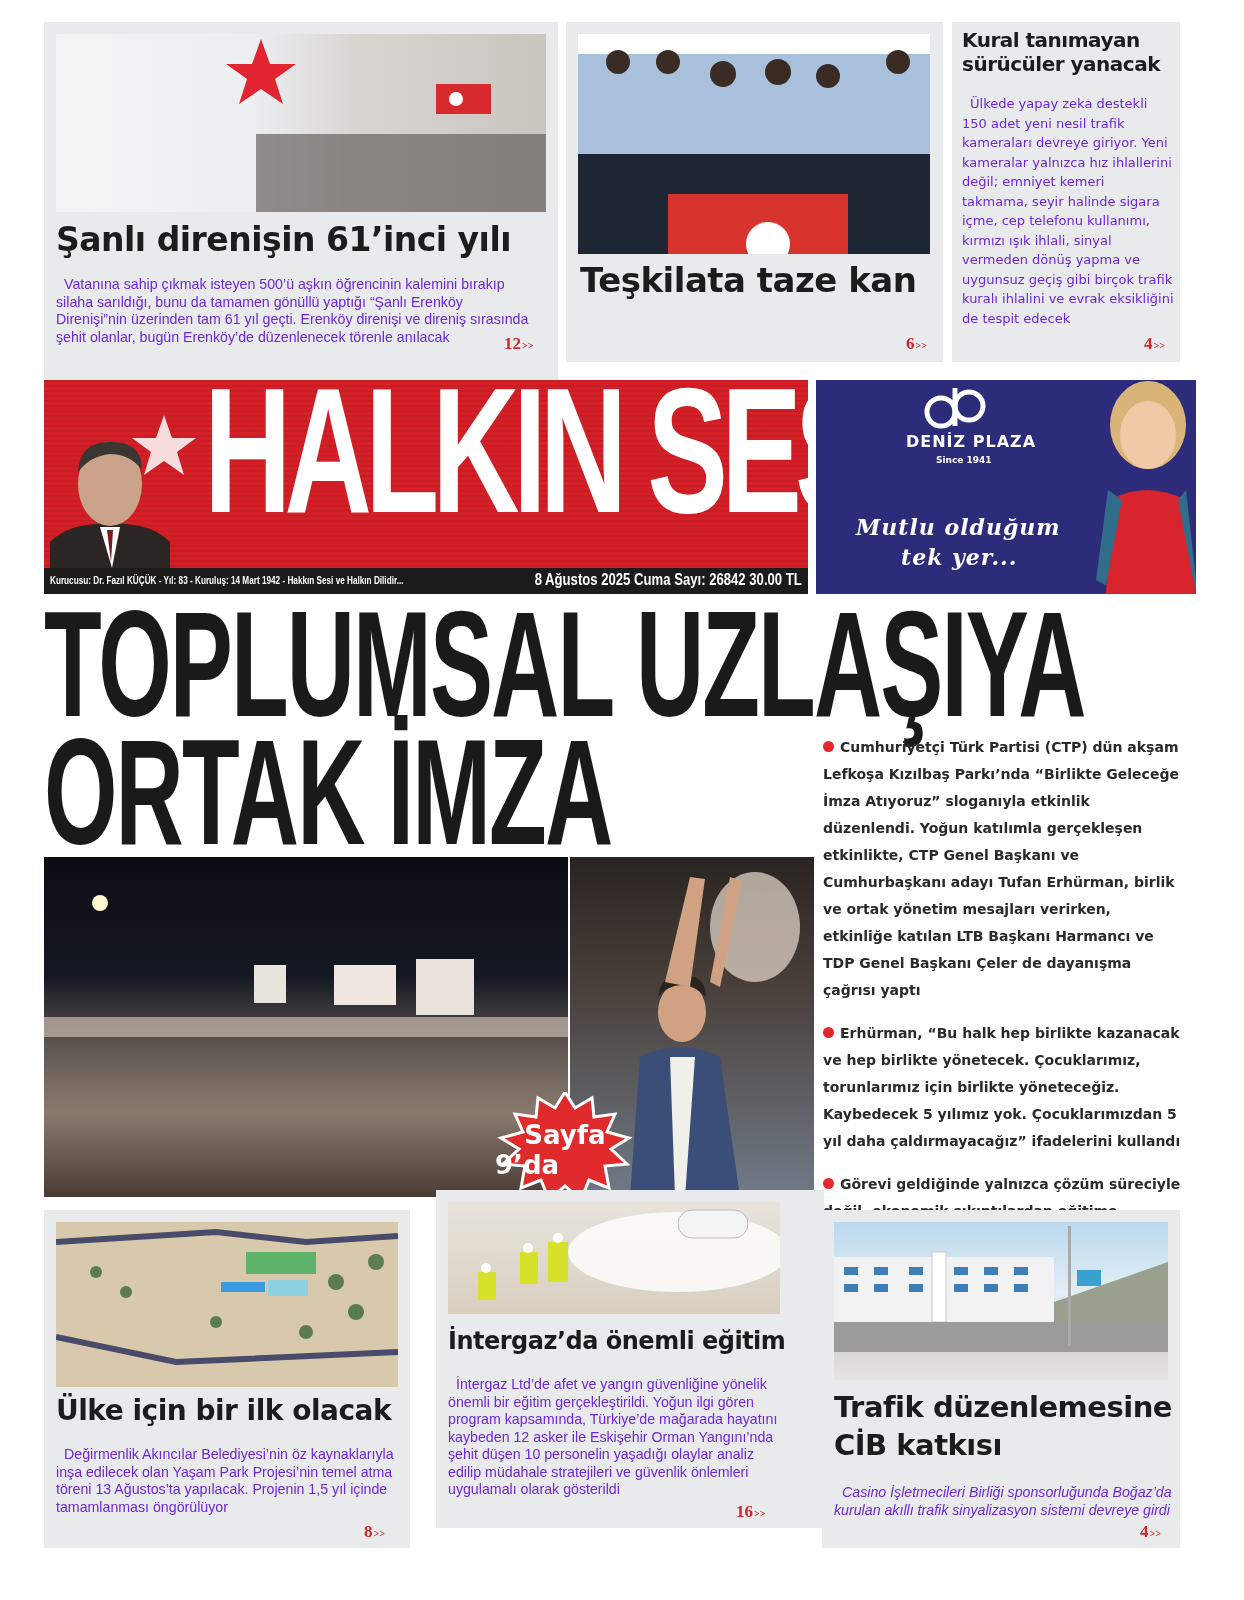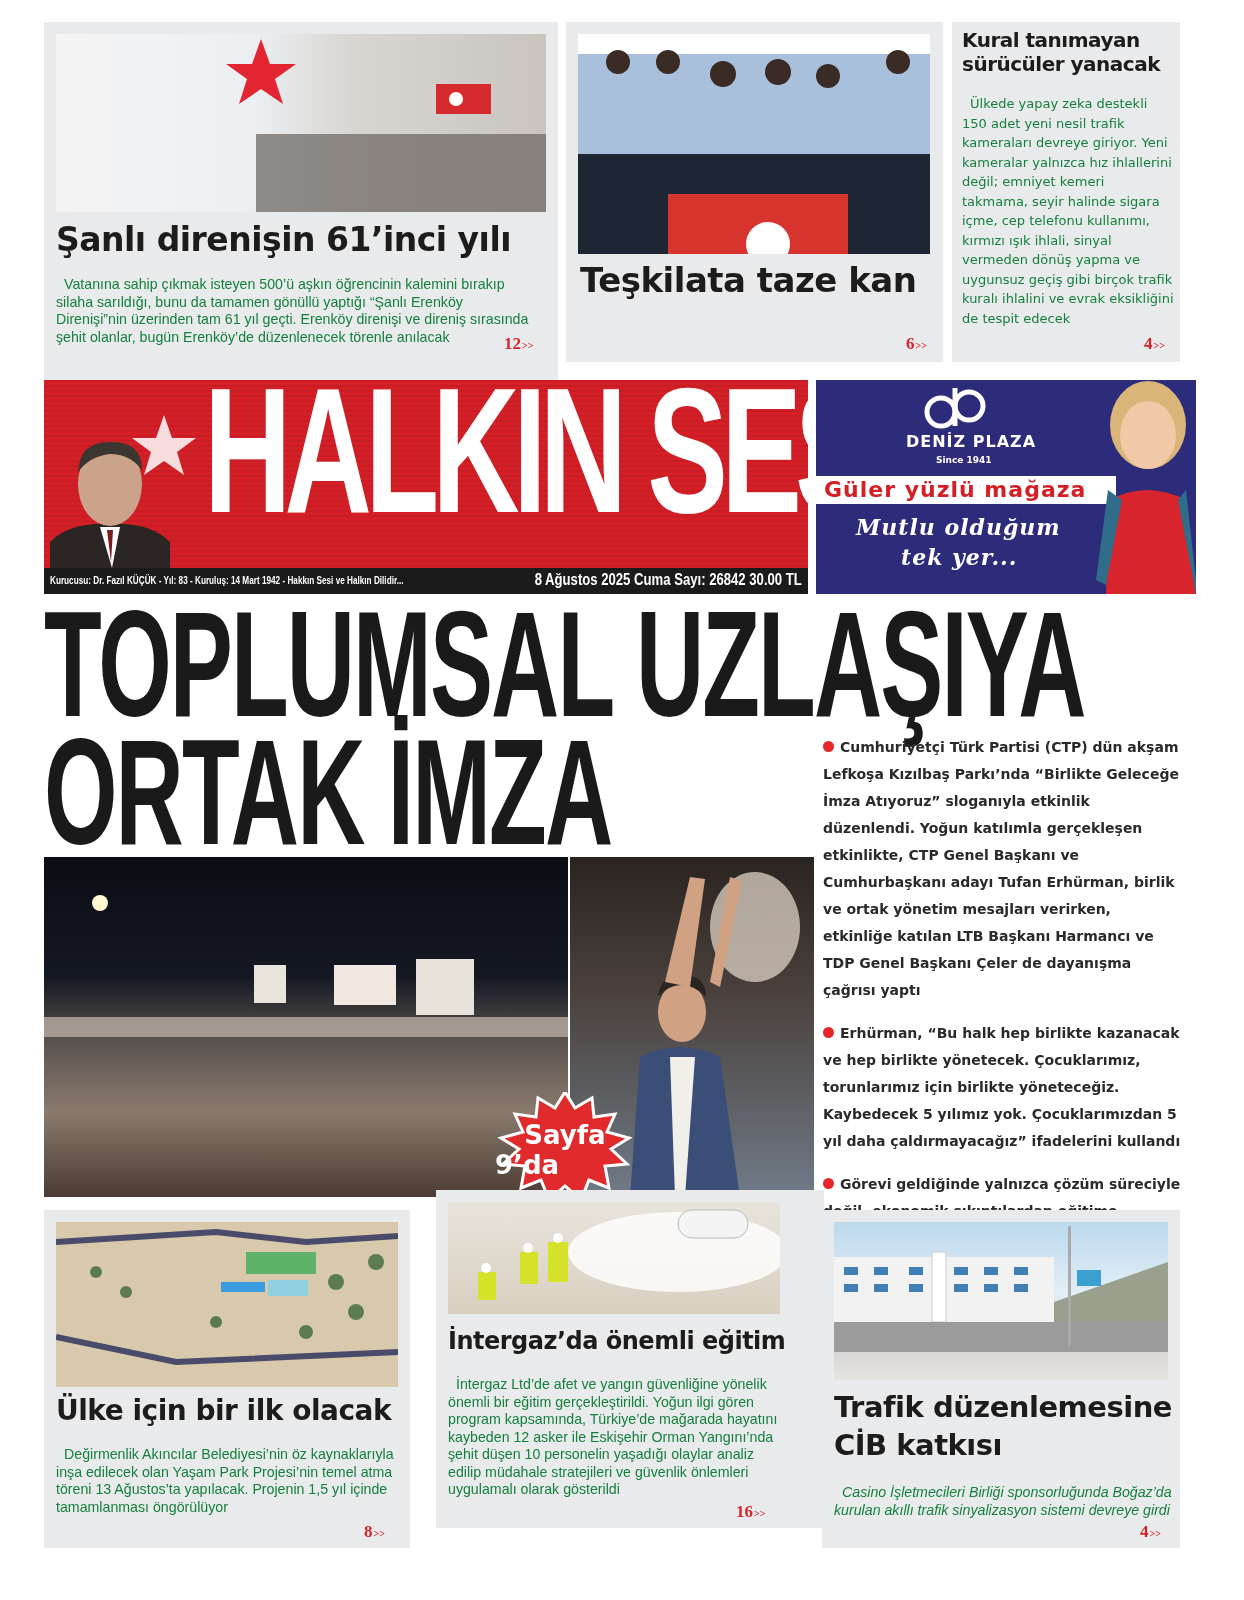--- a/index.html
+++ b/index.html
@@ -1,20 +1,20 @@
 <!DOCTYPE html>
 <html><head>
 <meta charset="utf-8">
 <style>
   html,body{margin:0;padding:0;}
   body{width:1244px;height:1600px;background:#ffffff;position:relative;overflow:hidden;font-family:"DejaVu Sans",sans-serif;color:#1a1a1a;}
   .card{position:absolute;background:#e9eaeb;box-sizing:border-box;}
   .photo{position:absolute;overflow:hidden;}
   .hl{position:absolute;font-family:"DejaVu Sans",sans-serif;font-weight:bold;color:#1c1c1c;letter-spacing:-0.5px;line-height:1.1;}
-  .body{position:absolute;font-family:"Liberation Sans",sans-serif;font-size:14.2px;line-height:17.5px;color:#15803d;}
+  .body{position:absolute;font-family:"Liberation Sans",sans-serif;font-size:14.2px;line-height:17.5px;color:#6d28d9;}
   .pref{position:absolute;font-family:"Liberation Serif",serif;font-weight:bold;color:#d7232a;font-size:17px;}
   .pref small{font-size:10px;margin-left:1px;}
   
   #masthead{position:absolute;left:44px;top:380px;width:764px;height:214px;background:#d41f26;overflow:hidden;}
   #masthead .stripes{position:absolute;inset:0;background:repeating-linear-gradient(180deg,rgba(0,0,0,0.06) 0 2px,transparent 2px 5px);}
   #logo{position:absolute;left:160px;top:-18px;font-family:"Liberation Sans",sans-serif;font-weight:bold;color:#fff;font-size:178px;letter-spacing:-10px;transform:scaleX(0.68);transform-origin:left top;white-space:nowrap;line-height:1;}
   #infobar{position:absolute;left:0;bottom:0;width:100%;height:26px;background:#1b1b1b;color:#fff;font-family:"Liberation Sans",sans-serif;font-weight:bold;}
   #founder-line{position:absolute;left:6px;top:6px;font-size:10.5px;transform:scaleX(0.78);transform-origin:left;white-space:nowrap;}
   #issue-line{position:absolute;right:6px;top:3px;font-size:16px;transform:scaleX(0.82);transform-origin:right;white-space:nowrap;}
   
@@ -99,23 +99,20 @@
 </div>
 
 <div id="ad">
   <svg style="position:absolute;left:105px;top:6px;" width="70" height="44" viewBox="0 0 70 44">
     <circle cx="20" cy="26" r="14" fill="none" stroke="#fff" stroke-width="5"></circle>
     <line x1="34" y1="2" x2="34" y2="40" stroke="#fff" stroke-width="5"></line>
     <circle cx="48" cy="20" r="14" fill="none" stroke="#fff" stroke-width="5"></circle>
   </svg>
   <div style="position:absolute;left:90px;top:52px;color:#fff;font-weight:bold;font-size:16px;letter-spacing:1px;font-family:'DejaVu Sans',sans-serif;">DENİZ PLAZA</div>
   <div style="position:absolute;left:120px;top:75px;color:#fff;font-weight:bold;font-size:9px;font-family:'DejaVu Sans',sans-serif;">Since 1941</div>
-  <div class="band">
-      <span>Güler yüzlü mağaza</span>
-    </div>
   <div style="position:absolute;left:40px;top:134px;color:#fff;font-family:'DejaVu Serif',serif;font-style:italic;font-weight:bold;font-size:22px;letter-spacing:1px;">Mutlu olduğum</div>
   <div style="position:absolute;left:85px;top:164px;color:#fff;font-family:'DejaVu Serif',serif;font-style:italic;font-weight:bold;font-size:22px;letter-spacing:1px;">tek yer...</div>
   <svg style="position:absolute;right:0;top:0;" width="110" height="214" viewBox="0 0 110 214">
     <ellipse cx="62" cy="45" rx="38" ry="44" fill="#d9b57a"></ellipse>
     <ellipse cx="62" cy="55" rx="28" ry="34" fill="#f1c9a6"></ellipse>
     <path d="M20 214 L24 120 Q60 100 100 120 L110 214Z" fill="#d7242d"></path>
     <path d="M22 110 L10 200 L20 205 L36 120Z" fill="#2f6d8a"></path>
     <path d="M100 110 L110 200 L110 214 L92 120Z" fill="#2f6d8a"></path>
   </svg>
 </div>

